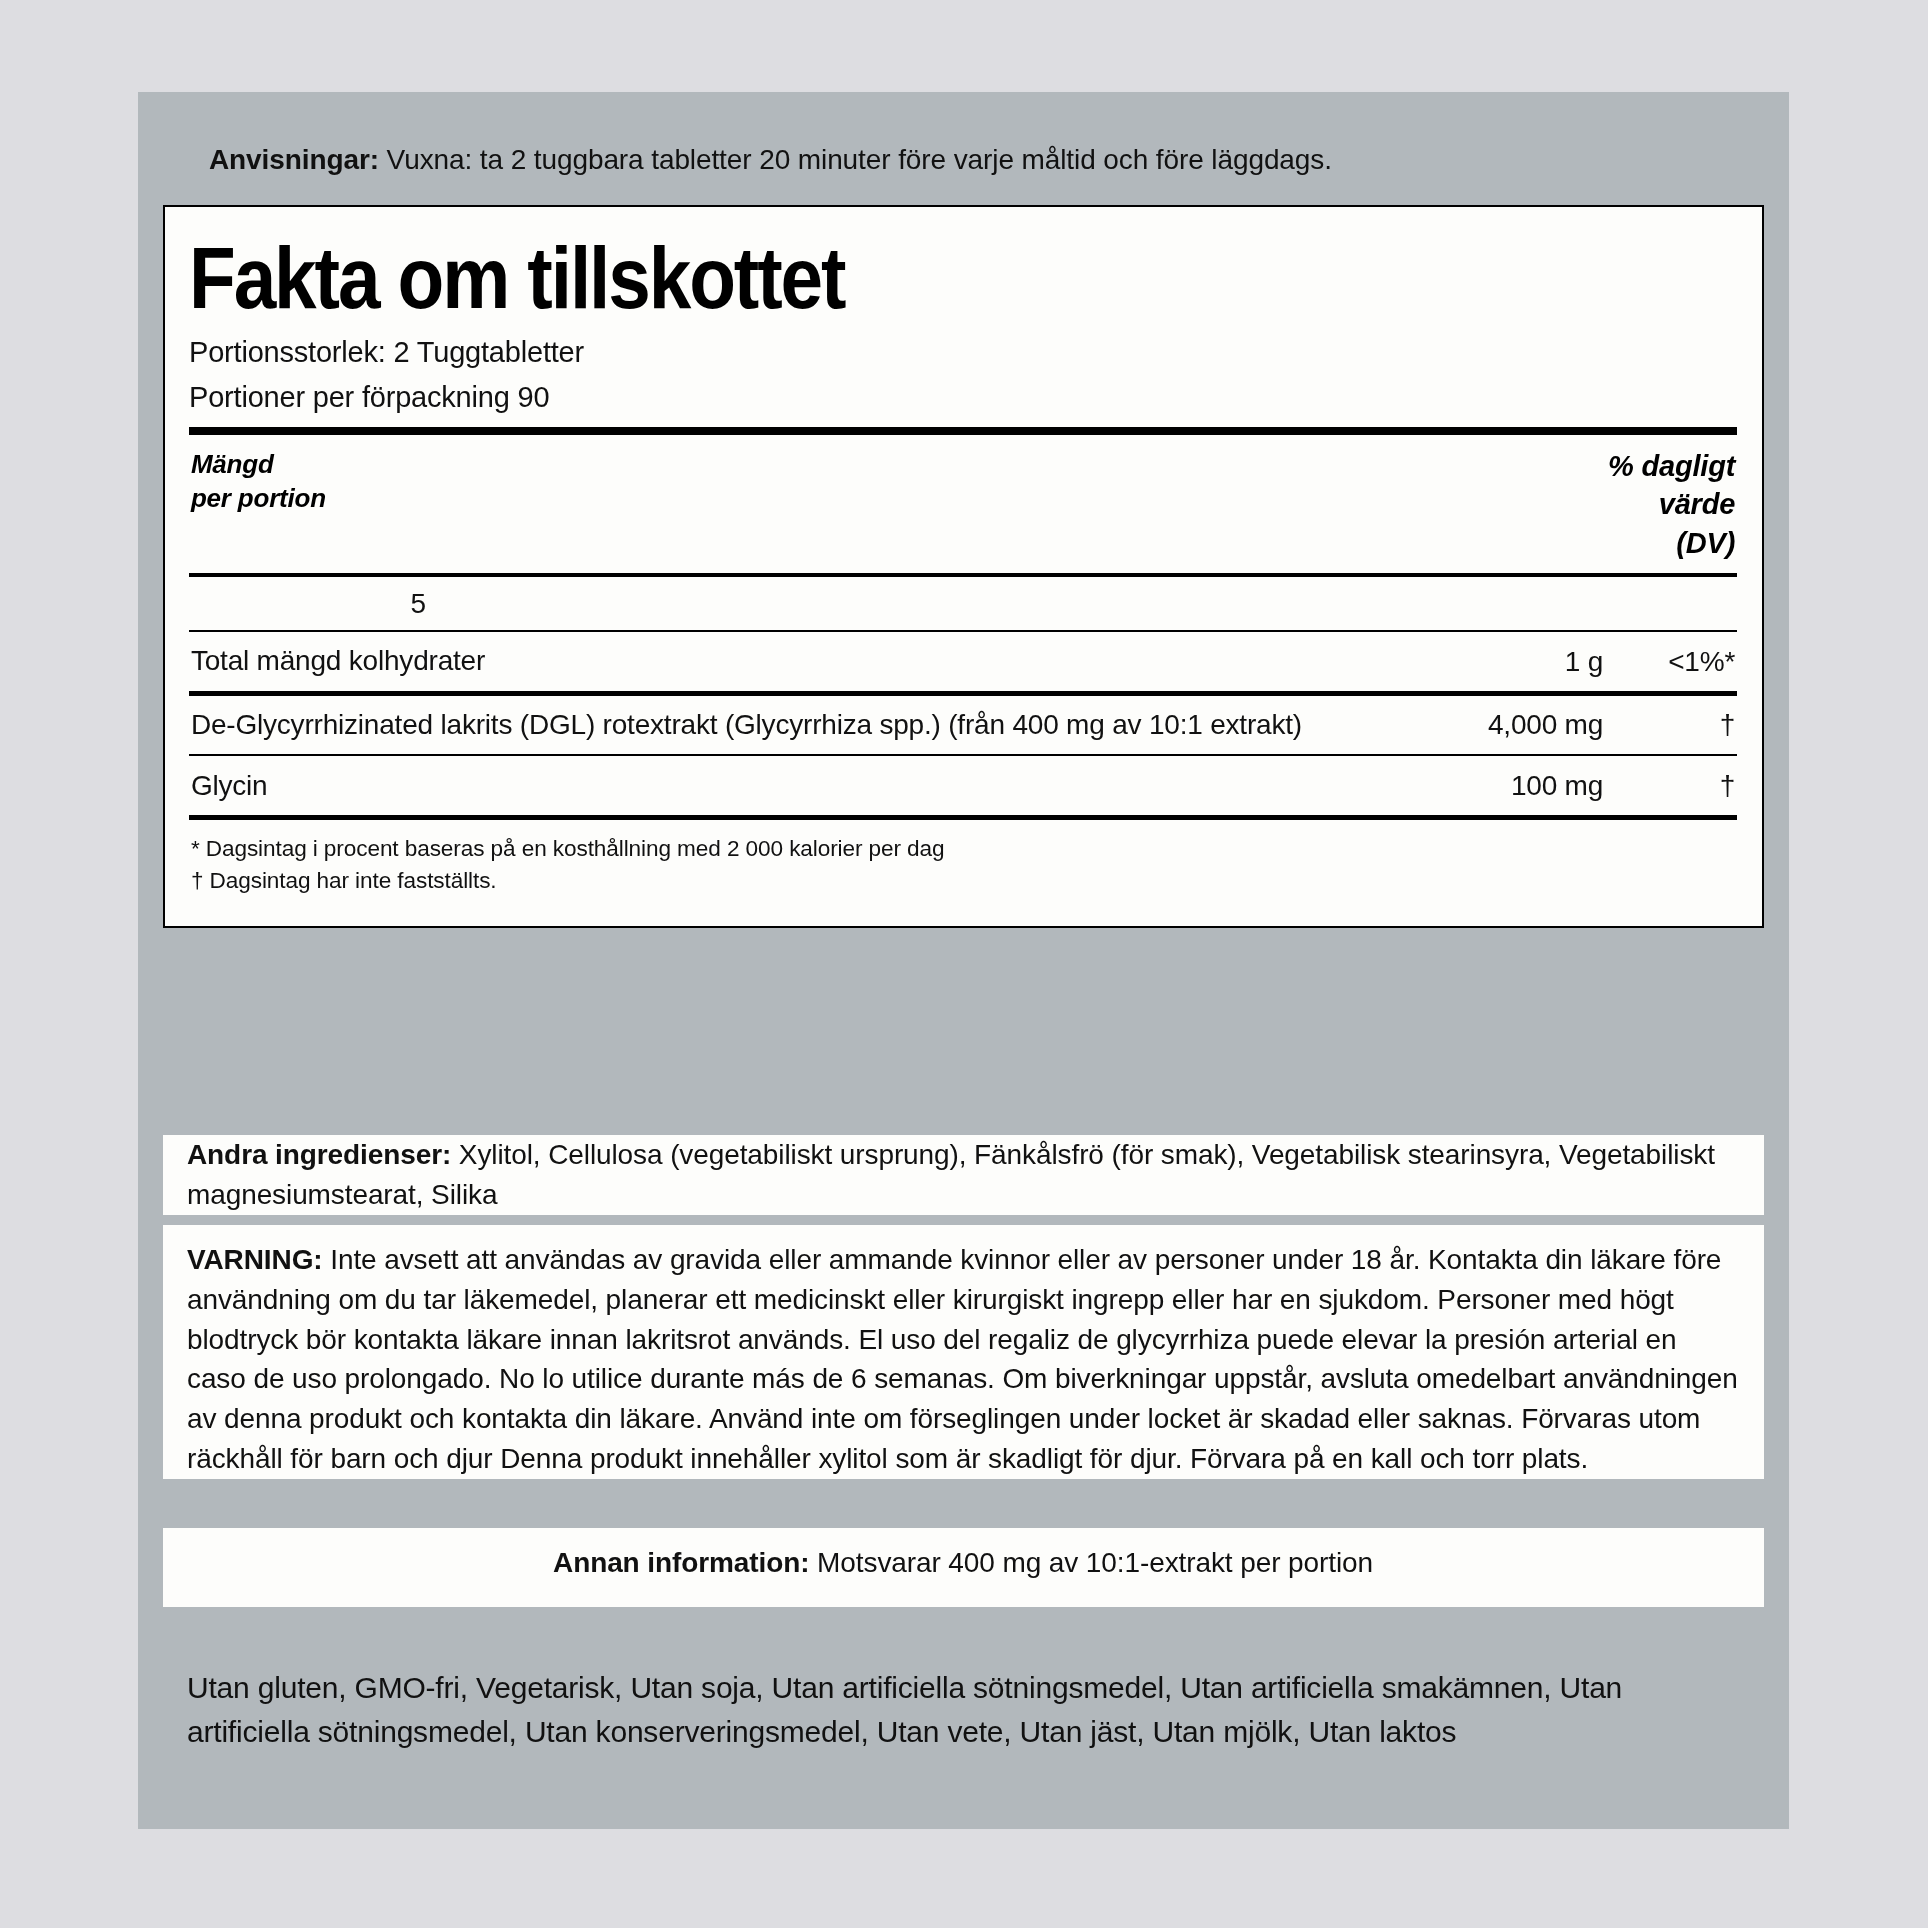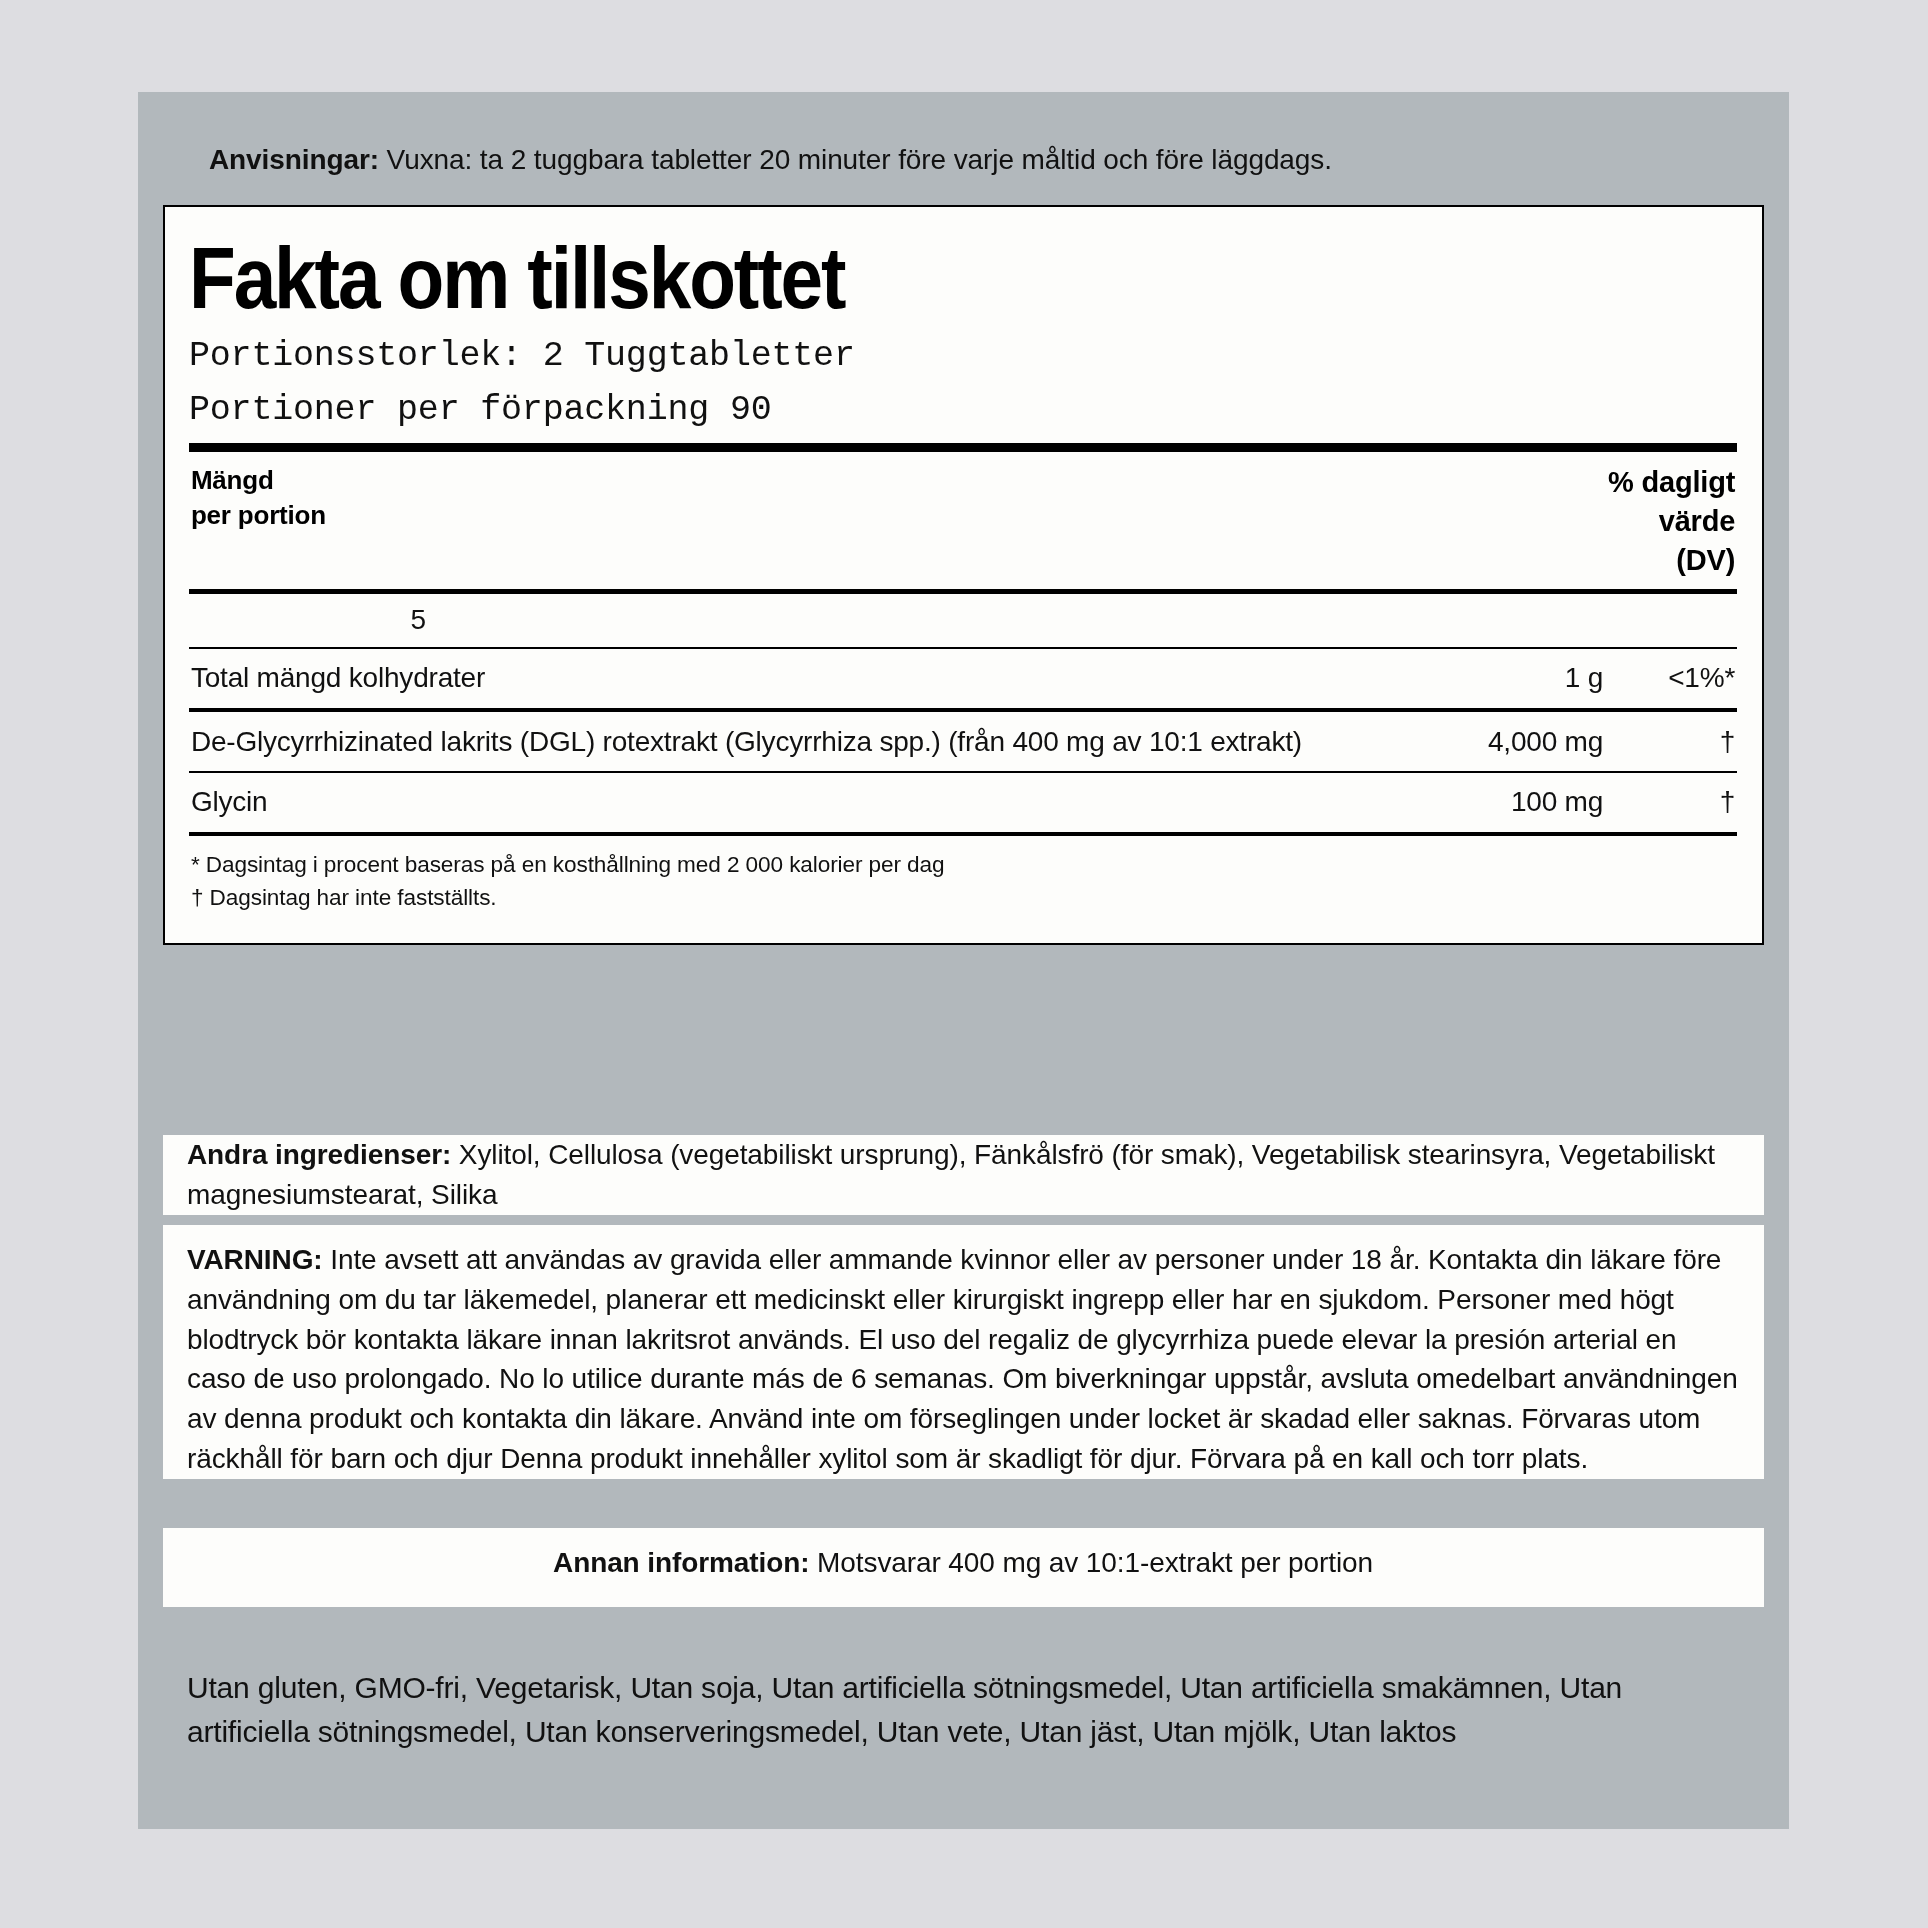--- a/index.html
+++ b/index.html
@@ -61,39 +61,39 @@
     letter-spacing: -2.4px;
     color: #000;
     font-stretch: condensed;
     transform: scaleX(0.88);
     transform-origin: left center;
     white-space: nowrap;
     margin: 5.6px 0 9.4px 0;
   }
 
   .serving {
-    font-size: 35px;
+    font-size: 29px;
     line-height: 1.38;
     color: #111;
     letter-spacing: -0.2px;
     margin-bottom: 5.6px;
-    font-family: Liberation Mono, monospace;
   }
 
   
   .rule-thick { height: 8.5px; background: #000; margin: 9.4px 0 0 0; }
   .rule-med   { height: 4.7px; background: #000; }
   .rule-thin  { height: 1.9px; background: #000; }
 
   
   .amount-head {
     display: flex;
     justify-content: space-between;
     align-items: flex-start;
     padding: 11.3px 1.9px 9.4px 1.9px;
+    font-style: italic;
   }
   .amount-head-left {
     font-size: 26px;
     font-weight: 700;
     line-height: 1.34;
     letter-spacing: -0.2px;
     color: #000;
   }
   .amount-head-right {
     font-size: 29px;

